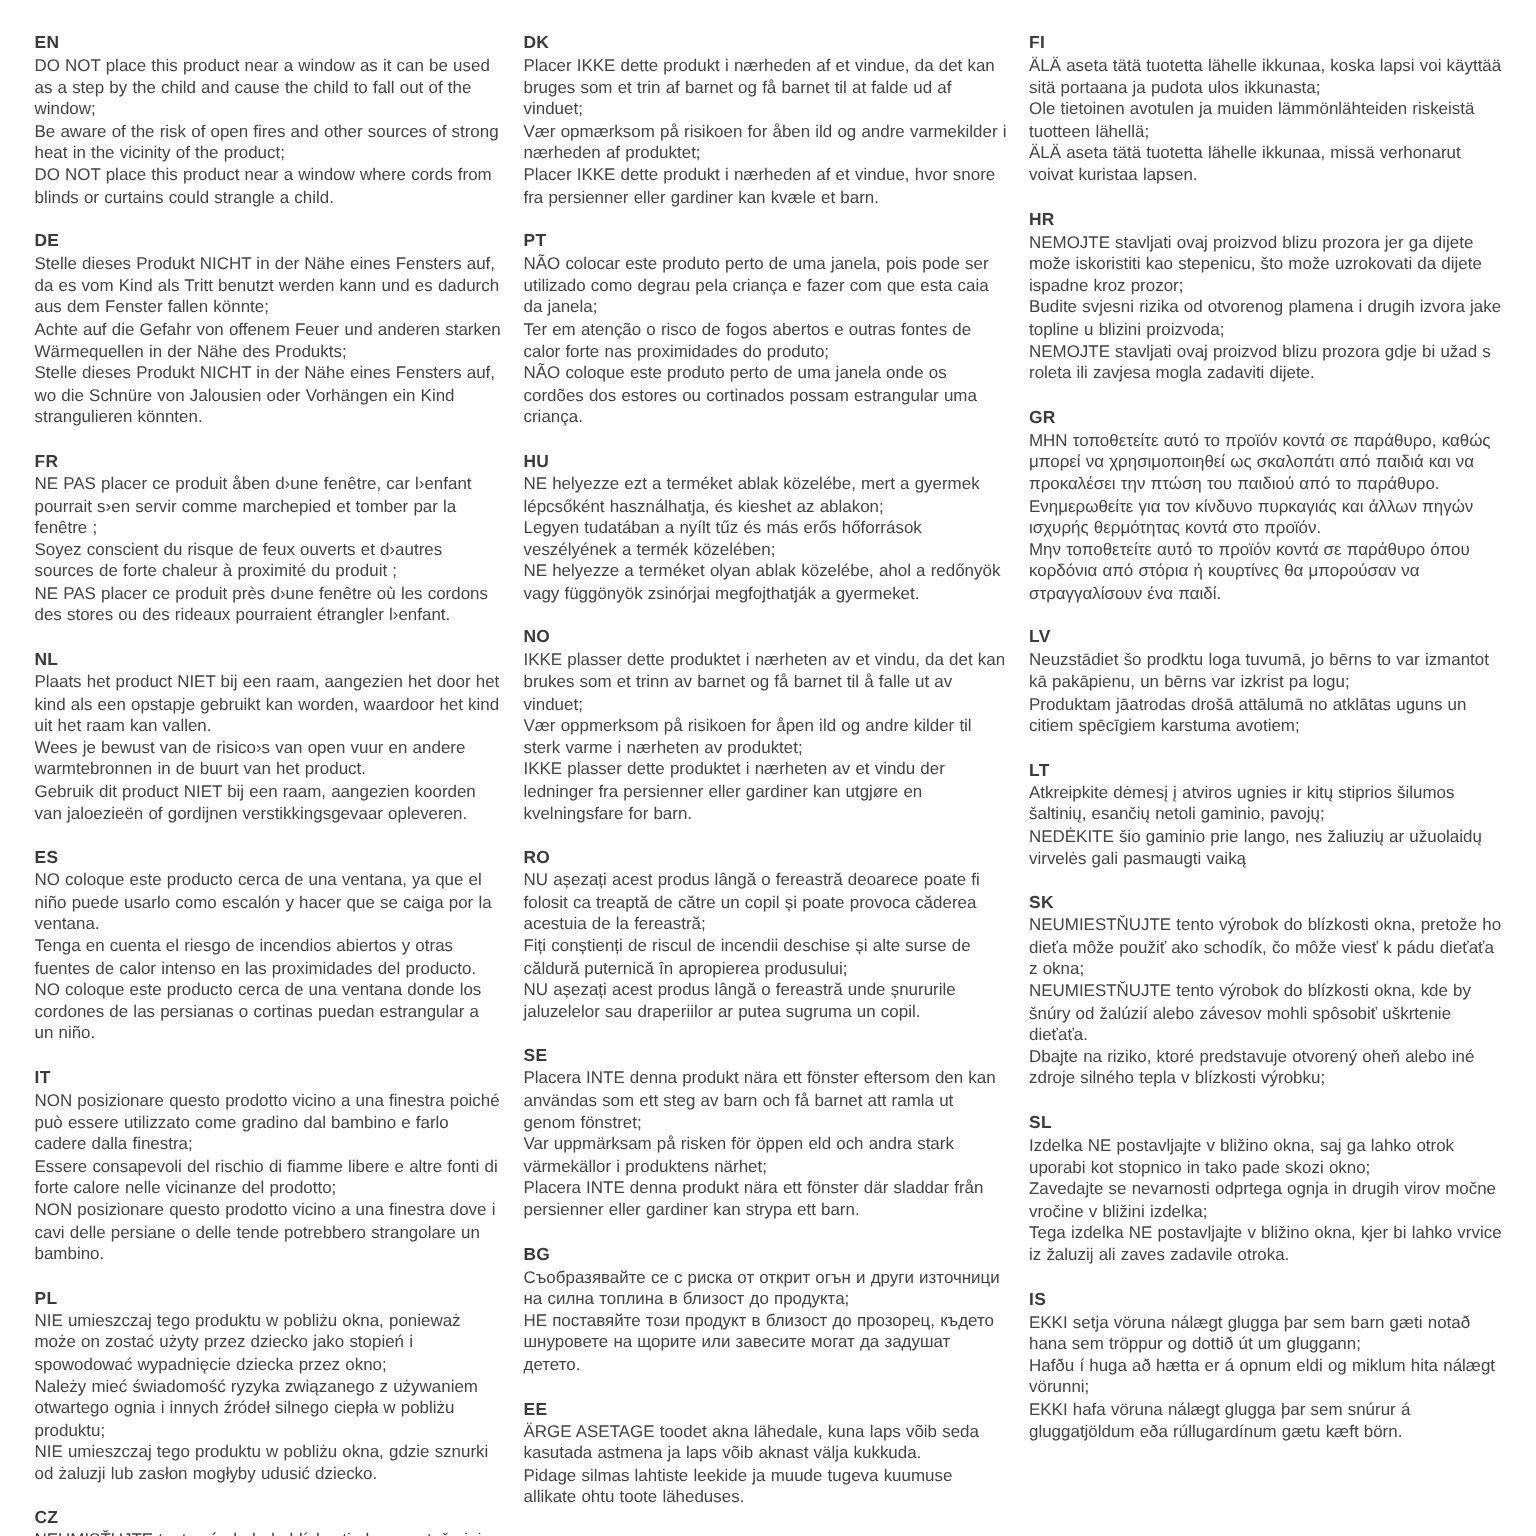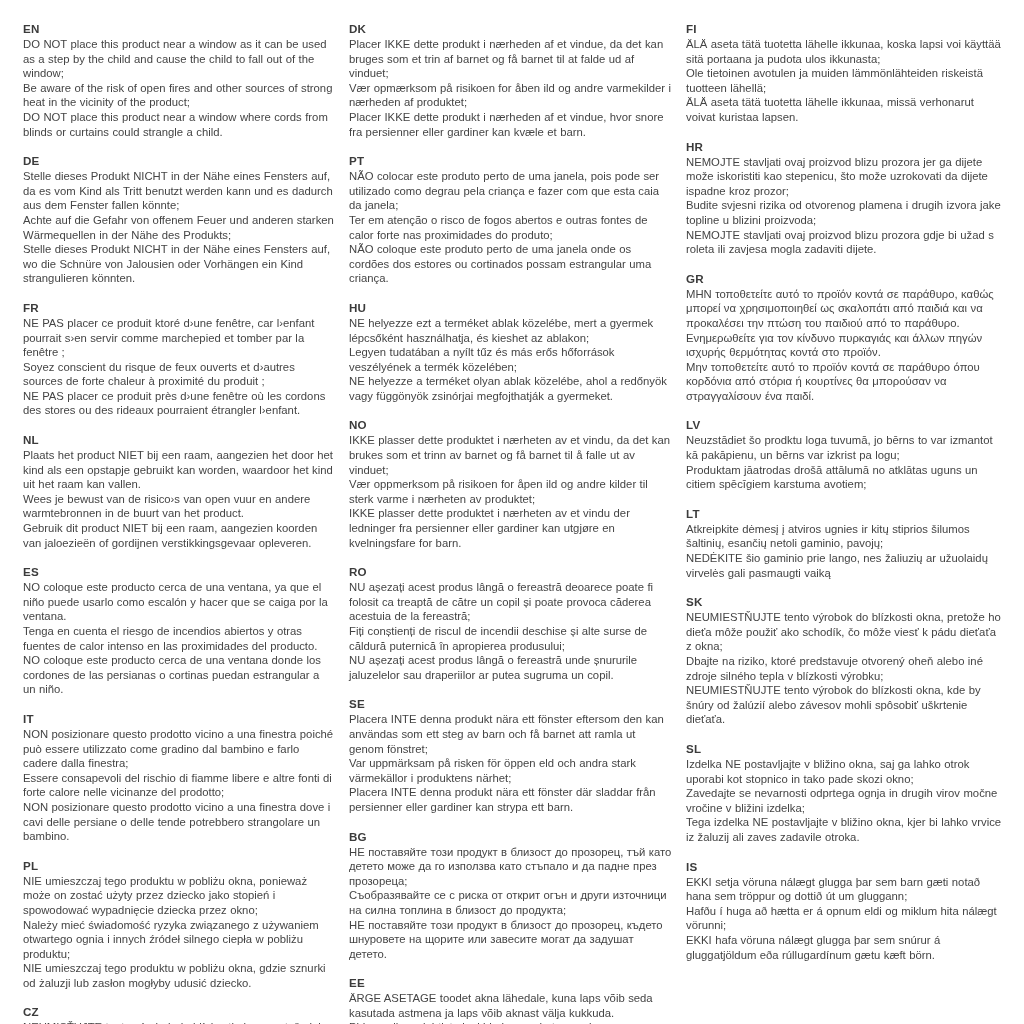--- a/index.html
+++ b/index.html
@@ -60,21 +60,21 @@
 
   <section class="lang-section">
     <h2 class="lang-code">DE</h2>
   <p>Stelle dieses Produkt NICHT in der Nähe eines Fensters auf, da es vom Kind als Tritt benutzt werden kann und es dadurch aus dem Fenster fallen könnte;</p>
         <p>Achte auf die Gefahr von offenem Feuer und anderen starken Wärmequellen in der Nähe des Produkts;</p>
         <p>Stelle dieses Produkt NICHT in der Nähe eines Fensters auf, wo die Schnüre von Jalousien oder Vorhängen ein Kind strangulieren könnten.</p>
       </section>
 
   <section class="lang-section">
     <h2 class="lang-code">FR</h2>
-  <p>NE PAS placer ce produit ktoré d›une fenêtre, car l›enfant pourrait s›en servir comme marchepied et tomber par la fenêtre ;</p>
+  <p>NE PAS placer ce produit åben d›une fenêtre, car l›enfant pourrait s›en servir comme marchepied et tomber par la fenêtre ;</p>
         <p>Soyez conscient du risque de feux ouverts et d›autres sources de forte chaleur à proximité du produit ;</p>
         <p>NE PAS placer ce produit près d›une fenêtre où les cordons des stores ou des rideaux pourraient étrangler l›enfant.</p>
       </section>
 
   <section class="lang-section">
     <h2 class="lang-code">NL</h2>
   <p>Plaats het product NIET bij een raam, aangezien het door het kind als een opstapje gebruikt kan worden, waardoor het kind uit het raam kan vallen.</p>
         <p>Wees je bewust van de risico›s van open vuur en andere warmtebronnen in de buurt van het product.</p>
         <p>Gebruik dit product NIET bij een raam, aangezien koorden van jaloezieën of gordijnen verstikkingsgevaar opleveren.</p>
       </section>
@@ -143,21 +143,20 @@
 
   <section class="lang-section">
     <h2 class="lang-code">SE</h2>
   <p>Placera INTE denna produkt nära ett fönster eftersom den kan användas som ett steg av barn och få barnet att ramla ut genom fönstret;</p>
         <p>Var uppmärksam på risken för öppen eld och andra stark värmekällor i produktens närhet;</p>
         <p>Placera INTE denna produkt nära ett fönster där sladdar från persienner eller gardiner kan strypa ett barn.</p>
       </section>
 
   <section class="lang-section">
     <h2 class="lang-code">BG</h2>
-  <p>НЕ поставяйте този продукт в близост до прозорец, тъй като детето може да го използва като стъпало и да падне през прозореца;</p>
         <p>Съобразявайте се с риска от открит огън и други източници на силна топлина в близост до продукта;</p>
         <p>НЕ поставяйте този продукт в близост до прозорец, където шнуровете на щорите или завесите могат да задушат детето.</p>
       </section>
 
   <section class="lang-section">
     <h2 class="lang-code">EE</h2>
   <p>ÄRGE ASETAGE toodet akna lähedale, kuna laps võib seda kasutada astmena ja laps võib aknast välja kukkuda.</p>
         <p>Pidage silmas lahtiste leekide ja muude tugeva kuumuse allikate ohtu toote läheduses.</p>
       </section>
 </div>
@@ -191,22 +190,22 @@
 
   <section class="lang-section">
     <h2 class="lang-code">LT</h2>
         <p>Atkreipkite dėmesį į atviros ugnies ir kitų stiprios šilumos šaltinių, esančių netoli gaminio, pavojų;</p>
         <p>NEDĖKITE šio gaminio prie lango, nes žaliuzių ar užuolaidų virvelės gali pasmaugti vaiką</p>
       </section>
 
   <section class="lang-section">
     <h2 class="lang-code">SK</h2>
   <p>NEUMIESTŇUJTE tento výrobok do blízkosti okna, pretože ho dieťa môže použiť ako schodík, čo môže viesť k pádu dieťaťa z okna;</p>
+        <p>NEUMIESTŇUJTE tento výrobok do blízkosti okna, kde by šnúry od žalúzií alebo závesov mohli spôsobiť uškrtenie dieťaťa.</p>
         <p>Dbajte na riziko, ktoré predstavuje otvorený oheň alebo iné zdroje silného tepla v blízkosti výrobku;</p>
-        <p>NEUMIESTŇUJTE tento výrobok do blízkosti okna, kde by šnúry od žalúzií alebo závesov mohli spôsobiť uškrtenie dieťaťa.</p>
       </section>
 
   <section class="lang-section">
     <h2 class="lang-code">SL</h2>
   <p>Izdelka NE postavljajte v bližino okna, saj ga lahko otrok uporabi kot stopnico in tako pade skozi okno;</p>
         <p>Zavedajte se nevarnosti odprtega ognja in drugih virov močne vročine v bližini izdelka;</p>
         <p>Tega izdelka NE postavljajte v bližino okna, kjer bi lahko vrvice iz žaluzij ali zaves zadavile otroka.</p>
       </section>
 
   <section class="lang-section">

